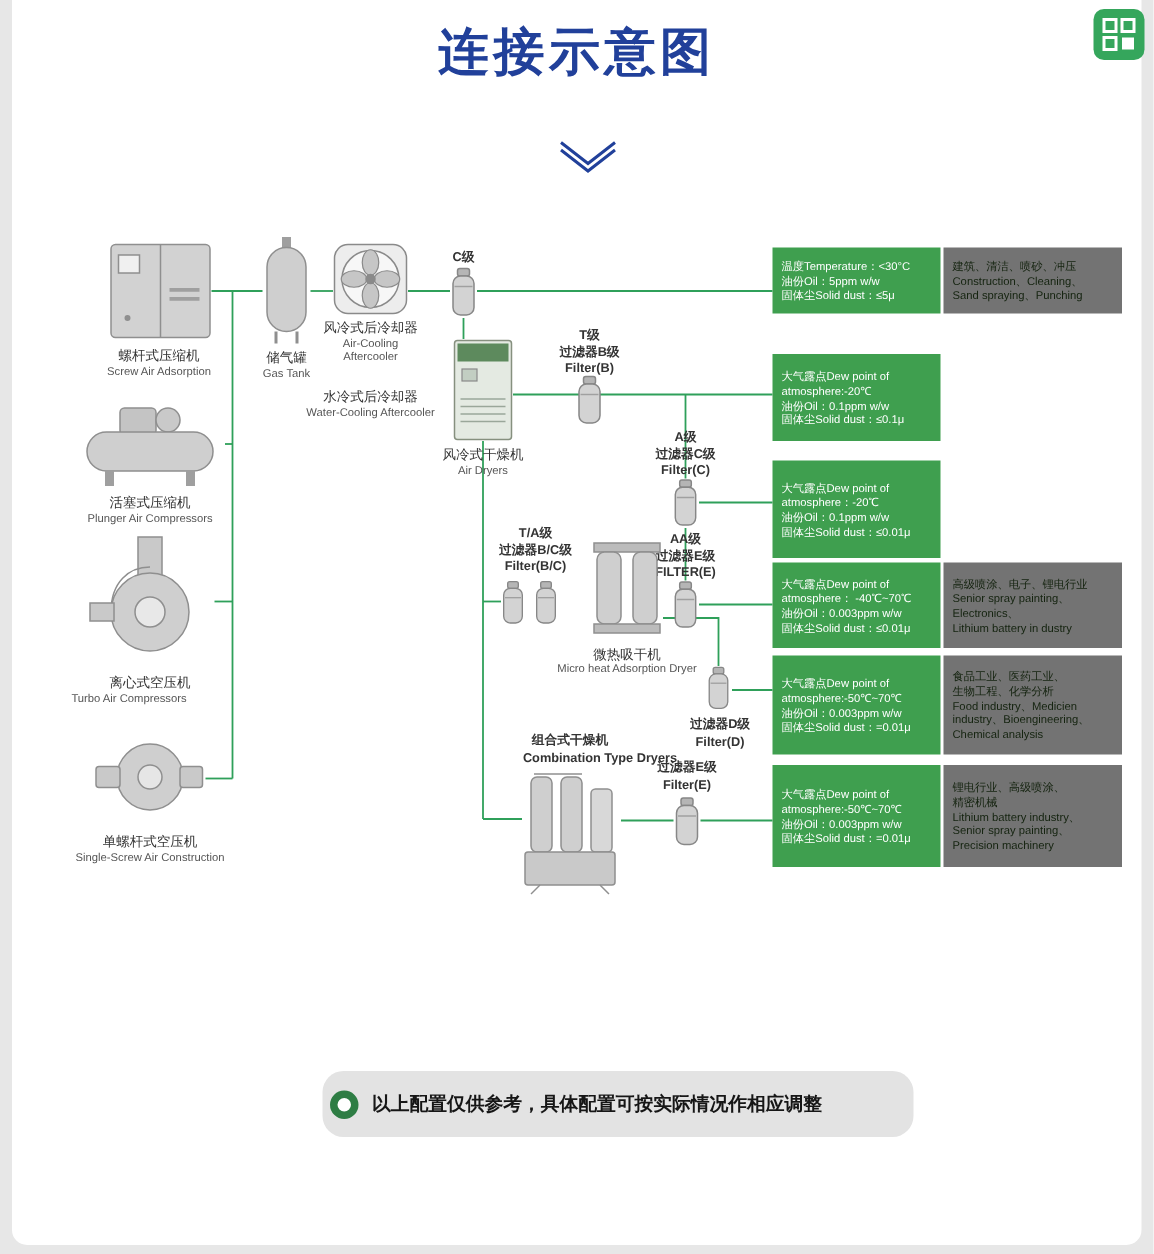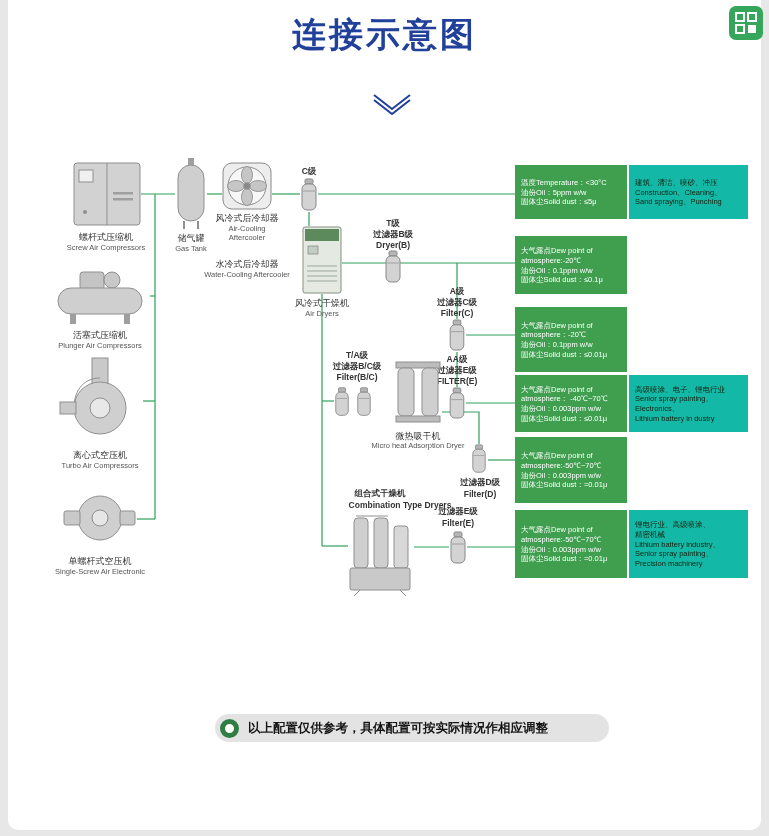--- a/index.html
+++ b/index.html
@@ -6,22 +6,22 @@
   html,body{width:769px;height:836px}
   body{background:#e7e7e7;font-family:"Liberation Sans",sans-serif;position:relative;overflow:hidden}
   .card{position:absolute;left:8px;top:0;width:753px;height:830px;background:#ffffff;border-radius:0 0 10px 10px}
   .abs{position:absolute}
   .title{position:absolute;top:12px;left:0;width:769px;text-align:center;font-size:34px;font-weight:bold;color:#21409A;letter-spacing:3px}
   .zh{position:absolute;font-size:9px;color:#333;white-space:nowrap;transform:translateX(-50%);text-align:right}
   .en{position:absolute;font-size:7.5px;color:#555;white-space:nowrap;transform:translateX(-50%);text-align:left}
   .fl{position:absolute;font-size:8.5px;font-weight:bold;color:#333;white-space:nowrap;transform:translateX(-50%);text-align:center}
   .ibox{position:absolute;left:515px;display:flex;gap:2px}
   .ibox .specs{width:112px;background:#3F9F4F;color:#ffffff;font-size:7.5px;line-height:1.3;padding:4px 3px 3px 6px;white-space:pre-line;display:flex;flex-direction:column;justify-content:center}
-  .ibox .apps{width:119px;background:#14b8a6;color:#14230f;font-size:7.5px;line-height:1.3;padding:4px 3px 3px 6px;white-space:pre-line;display:flex;flex-direction:column;justify-content:center}
-  .footer-pill{position:absolute;left:215px;top:714px;width:394px;height:28px;background:#e3e3e3;border-radius:14px;display:flex;align-items:center;gap:9px;padding-left:5px}
+  .ibox .apps{width:119px;background:#737373;color:#14230f;font-size:7.5px;line-height:1.3;padding:4px 3px 3px 6px;white-space:pre-line;display:flex;flex-direction:column;justify-content:center}
+  .footer-pill{position:absolute;left:215px;top:714px;width:394px;height:44px;background:#e3e3e3;border-radius:14px;display:flex;align-items:center;gap:9px;padding-left:5px}
   .ring{width:19px;height:19px;border-radius:50%;border:5px solid #2E7D44;background:#fff;flex:0 0 auto}
   .footer-text{font-size:12.5px;font-weight:bold;color:#161616;white-space:nowrap}
   .corner{position:absolute;left:729px;top:6px;width:34px;height:34px;background:#35A65C;border-radius:7px}
   svg{display:block}
 </style>
 </head>
 <body>
 
 <div class="card"></div>
 
@@ -75,50 +75,50 @@
 
 <svg class="abs" style="left:73px;top:162px" width="68" height="64">
   <rect x="1" y="1" width="66" height="62" rx="3" fill="#d2d2d2" stroke="#8f8f8f"></rect>
   <rect x="6" y="8" width="14" height="12" fill="#f0f0f0" stroke="#8f8f8f"></rect>
   <line x1="34" y1="1" x2="34" y2="63" stroke="#8f8f8f"></line>
   <rect x="40" y="30" width="20" height="2.5" fill="#9f9f9f"></rect>
   <rect x="40" y="36" width="20" height="2.5" fill="#9f9f9f"></rect>
   <circle cx="12" cy="50" r="2" fill="#8f8f8f"></circle>
 </svg>
 <div class="zh" style="left:106px;top:231px">螺杆式压缩机</div>
-<div class="en" style="left:106px;top:243px">Screw Air Compressors</div>
+<div class="en" style="left:106px;top:243px">Screw Air Adsorption</div>
 
 <svg class="abs" style="left:50px;top:266px" width="100" height="60">
   <rect x="30" y="6" width="24" height="18" rx="3" fill="#c4c4c4" stroke="#8f8f8f"></rect>
   <circle cx="62" cy="14" r="8" fill="#c9c9c9" stroke="#8f8f8f"></circle>
   <rect x="8" y="22" width="84" height="26" rx="13" fill="#cfcfcf" stroke="#8f8f8f"></rect>
   <rect x="20" y="48" width="6" height="10" fill="#9f9f9f"></rect>
   <rect x="74" y="48" width="6" height="10" fill="#9f9f9f"></rect>
 </svg>
 <div class="zh" style="left:100px;top:329px">活塞式压缩机</div>
 <div class="en" style="left:100px;top:341px">Plunger Air Compressors</div>
 
 <svg class="abs" style="left:58px;top:356px" width="85" height="90">
   <rect x="34" y="2" width="16" height="26" fill="#c9c9c9" stroke="#8f8f8f"></rect>
   <circle cx="42" cy="52" r="26" fill="#cfcfcf" stroke="#8f8f8f"></circle>
   <circle cx="42" cy="52" r="10" fill="#e8e8e8" stroke="#8f8f8f"></circle>
   <path d="M16 52 C16 32 28 22 42 22" fill="none" stroke="#8f8f8f"></path>
   <rect x="2" y="46" width="16" height="12" fill="#c9c9c9" stroke="#8f8f8f"></rect>
 </svg>
 <div class="zh" style="left:100px;top:449px">离心式空压机</div>
-<div class="en" style="left:100px;top:461px">Turbo Air Compressors</div>
+<div class="en" style="left:86px;top:461px">Turbo Air Compressors</div>
 
 <svg class="abs" style="left:62px;top:490px" width="75" height="57">
   <circle cx="38" cy="28" r="22" fill="#cfcfcf" stroke="#8f8f8f"></circle>
   <rect x="2" y="21" width="16" height="14" rx="2" fill="#c9c9c9" stroke="#8f8f8f"></rect>
   <rect x="58" y="21" width="15" height="14" rx="2" fill="#c9c9c9" stroke="#8f8f8f"></rect>
   <circle cx="38" cy="28" r="8" fill="#e6e6e6" stroke="#8f8f8f"></circle>
 </svg>
 <div class="zh" style="left:100px;top:555px">单螺杆式空压机</div>
-<div class="en" style="left:100px;top:567px">Single-Screw Air Electronic</div>
+<div class="en" style="left:100px;top:567px">Single-Screw Air Construction</div>
 
 <svg class="abs" style="left:175px;top:157px" width="32" height="74">
   <rect x="13" y="1" width="6" height="8" fill="#9f9f9f"></rect>
   <rect x="3" y="8" width="26" height="56" rx="13" fill="#cfcfcf" stroke="#8f8f8f"></rect>
   <line x1="9" y1="64" x2="9" y2="72" stroke="#8f8f8f" stroke-width="2"></line>
   <line x1="23" y1="64" x2="23" y2="72" stroke="#8f8f8f" stroke-width="2"></line>
 </svg>
 <div class="zh" style="left:191px;top:232px">储气罐</div>
 <div class="en" style="left:191px;top:244px">Gas Tank</div>
 
@@ -139,21 +139,21 @@
 <div class="zh" style="left:247px;top:258px">水冷式后冷却器</div>
 <div class="en" style="left:247px;top:270px">Water-Cooling Aftercooler</div>
 
 <div class="fl" style="left:309px;top:166px">C级</div>
 <svg class="abs" style="left:300px;top:178px" width="18" height="34">
     <use href="#sym-filter"></use>
   </svg>
 
 <div class="fl" style="left:393px;top:218px">T级</div>
 <div class="fl" style="left:393px;top:229px">过滤器B级</div>
-<div class="fl" style="left:393px;top:240px">Dryer(B)</div>
+<div class="fl" style="left:393px;top:240px">Filter(B)</div>
 <svg class="abs" style="left:384px;top:250px" width="18" height="34">
     <use href="#sym-filter"></use>
   </svg>
 
 <svg class="abs" style="left:302px;top:226px" width="40" height="68">
   <rect x="1" y="1" width="38" height="66" rx="2" fill="#e4eae2" stroke="#86907f"></rect>
   <rect x="3" y="3" width="34" height="12" fill="#5d8a5d"></rect>
   <rect x="6" y="20" width="10" height="8" fill="#c2cec2" stroke="#8a8a8a" stroke-width="0.8"></rect>
   <g stroke="#9aa79a">
     <line x1="5" y1="40" x2="35" y2="40"></line>
@@ -215,21 +215,21 @@
   <line x1="6" y1="84" x2="12" y2="78" stroke="#8f8f8f"></line>
   <line x1="58" y1="84" x2="52" y2="78" stroke="#8f8f8f"></line>
 </svg>
 
 <div class="fl" style="left:458px;top:506px">过滤器E级</div>
 <div class="fl" style="left:458px;top:518px">Filter(E)</div>
 <svg class="abs" style="left:449px;top:531px" width="18" height="34">
     <use href="#sym-filter"></use>
   </svg>
 
-<div class="ibox" style="top:165px;height:54px">
+<div class="ibox" style="top:165px;height:44px">
   <div class="specs">温度Temperature：&lt;30°C
 油份Oil：5ppm w/w
 固体尘Solid dust：≤5μ</div>
   <div class="apps">建筑、清洁、喷砂、冲压
 Construction、Cleaning、
 Sand spraying、Punching</div>
 </div>
 <div class="ibox" style="top:236px;height:58px">
   <div class="specs">大气露点Dew point of
 atmosphere:-20℃
@@ -250,20 +250,25 @@
   <div class="apps">高级喷涂、电子、锂电行业
 Senior spray painting、
 Electronics、
 Lithium battery in dustry</div>
 </div>
 <div class="ibox" style="top:437px;height:66px">
   <div class="specs">大气露点Dew point of
 atmosphere:-50℃~70℃
 油份Oil：0.003ppm w/w
 固体尘Solid dust：=0.01μ</div>
+  <div class="apps">食品工业、医药工业、
+生物工程、化学分析
+Food industry、Medicien
+industry、Bioengineering、
+Chemical analysis</div>
 </div>
 <div class="ibox" style="top:510px;height:68px">
   <div class="specs">大气露点Dew point of
 atmosphere:-50℃~70℃
 油份Oil：0.003ppm w/w
 固体尘Solid dust：=0.01μ</div>
   <div class="apps">锂电行业、高级喷涂、
 精密机械
 Lithium battery industry、
 Senior spray painting、

